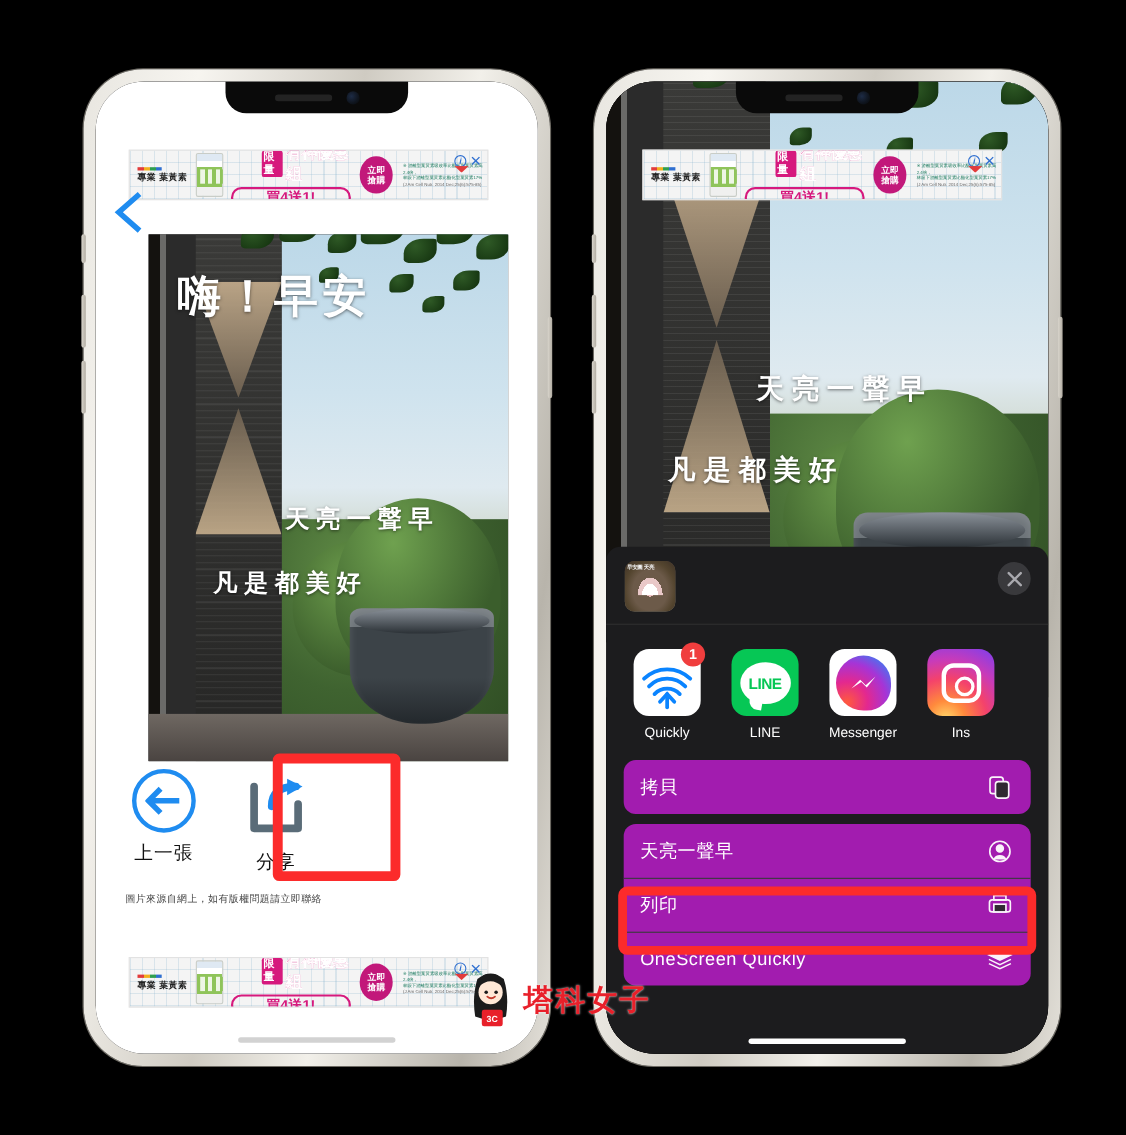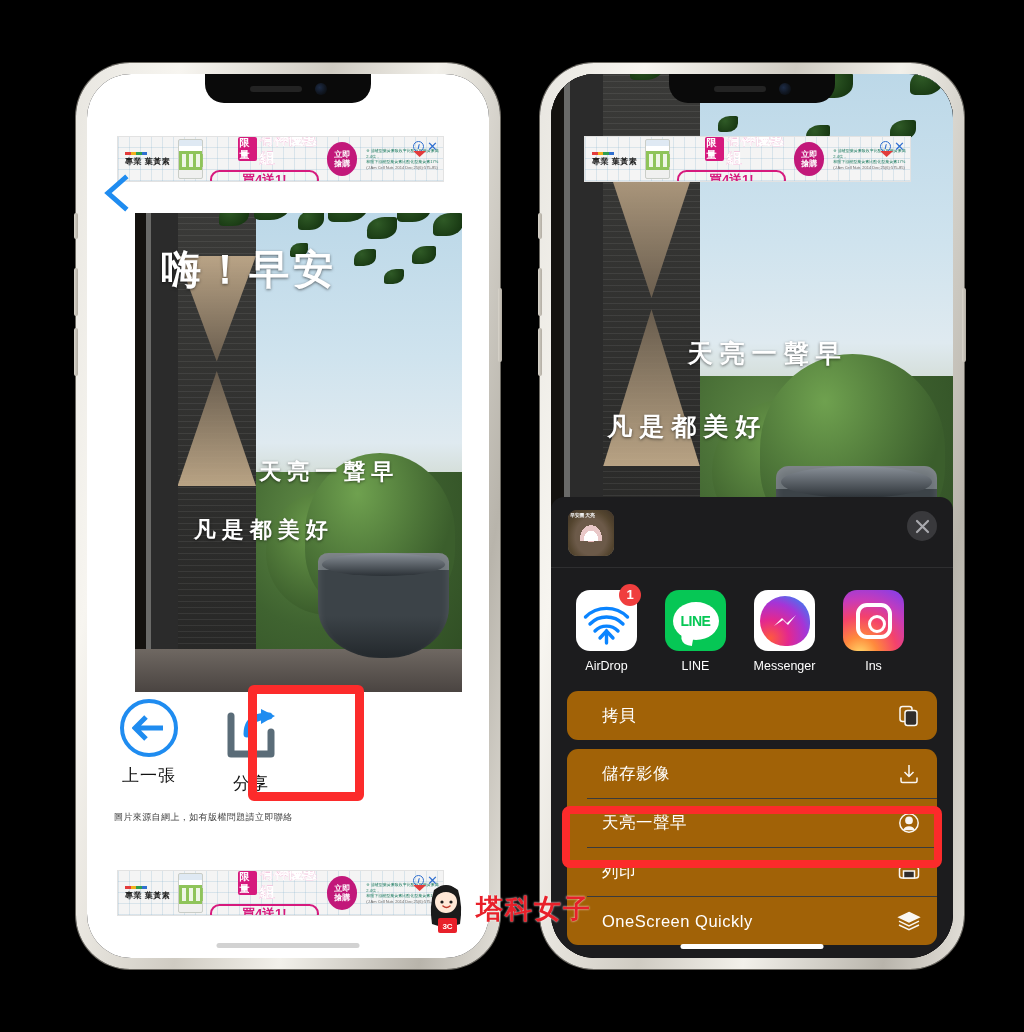--- a/index.html
+++ b/index.html
@@ -202,21 +202,21 @@
   .ic-mail .env { width: 43px; height: 30px; background: #fff; position: relative; overflow: hidden;}
   .ic-mail .env::after{content:"";position:absolute;left:0;top:0;width:43px;height:30px;
     background: linear-gradient(135deg, transparent 49.3%, #2f8fe0 49.3% 50.7%, transparent 50.7%),
                 linear-gradient(225deg, transparent 49.3%, #2f8fe0 49.3% 50.7%, transparent 50.7%);}
   .ic-insta { background: radial-gradient(circle at 28% 105%, #ffd96b 0%, #ff8a3c 22%, #f4426b 48%, #c83bb9 70%, #7a3ff0 100%);
     display:flex;align-items:center;justify-content:center;}
   .ic-insta .sq { width: 36px; height: 36px; border: 4px solid #fff; border-radius: 11px; position: relative;}
   .ic-insta .sq::after{content:"";position:absolute;left:8px;top:8px;width:12px;height:12px;border:3.5px solid #fff;border-radius:50%;}
 
   .actions { margin: 8px 16px 0 16px; }
-  .act-group { background: #a16207; border-radius: 11px; overflow: hidden; padding-left: 20px; }
+  .act-group { background: #a21caf; border-radius: 11px; overflow: hidden; }
   .act-row { height: 49px; display: flex; align-items: center; justify-content: space-between;
     padding: 0 15px; color: #fff; font-size: 16.5px; letter-spacing: .5px; }
   .act-row + .act-row { border-top: 1px solid #3a3a3c; }
   .act-ic { width: 26px; height: 26px; display:flex;align-items:center;justify-content:center; opacity:.95;}
   .gap { height: 9px; }
   .redbox-right { position: absolute; left: 11px; top: 309px; right: 11px; height: 62px;
     border: 8px solid #fc2b2b; border-radius: 8px; pointer-events: none; }
   .home-ind-dark { position: absolute; left: 50%; transform: translateX(-50%); bottom: 9px;
     width: 143px; height: 5px; border-radius: 3px; background: #fff; }
 
@@ -466,21 +466,21 @@
                   <g fill="none" stroke="#0a84ff" stroke-width="3.4" stroke-linecap="round">
                     <path d="M19 41 a16 16 0 0 1 23 0"></path>
                     <path d="M14 34 a23 23 0 0 1 33 0"></path>
                     <path d="M9.5 27 a30 30 0 0 1 42 0"></path>
                     <path d="M24 48 L30.5 41 L37 48"></path>
                     <path d="M30.5 41 V53"></path>
                   </g>
                 </svg>
               </div>
               <div class="badge">1</div>
-              <div class="app-lbl">AirDrop</div>
+              <div class="app-lbl">Quickly</div>
             </div>
 
             <div class="app">
               <div class="app-icon ic-line">
                 <div class="bub">LINE</div>
               </div>
               <div class="app-lbl">LINE</div>
             </div>
 
             <div class="app">
@@ -512,29 +512,20 @@
                     <rect x="2" y="1.5" width="12" height="15" rx="2.5"></rect>
                     <rect x="7" y="5.5" width="12" height="15" rx="2.5" fill="#2a2a2c"></rect>
                   </svg>
                 </span>
               </div>
             </div>
 
             <div class="gap"></div>
 
             <div class="act-group">
-              <div class="act-row">
-                <span>儲存影像</span>
-                <span class="act-ic">
-                  <svg width="22" height="22" viewBox="0 0 22 22" fill="none" stroke="#fff" stroke-width="1.5">
-                    <path d="M11 2 V13 M6.5 9 L11 13.5 L15.5 9"></path>
-                    <path d="M3 14.5 V18 a1.5 1.5 0 0 0 1.5 1.5 h13 a1.5 1.5 0 0 0 1.5 -1.5 V14.5"></path>
-                  </svg>
-                </span>
-              </div>
               <div class="act-row">
                 <span>天亮一聲早</span>
                 <span class="act-ic">
                   <svg width="22" height="22" viewBox="0 0 22 22" fill="none" stroke="#fff" stroke-width="1.5">
                     <circle cx="11" cy="11" r="9.2"></circle>
                     <circle cx="11" cy="8.4" r="3.1" fill="#fff"></circle>
                     <path d="M4.9 18.3 a6.6 6.6 0 0 1 12.2 0" fill="#fff" stroke="none"></path>
                   </svg>
                 </span>
               </div>

